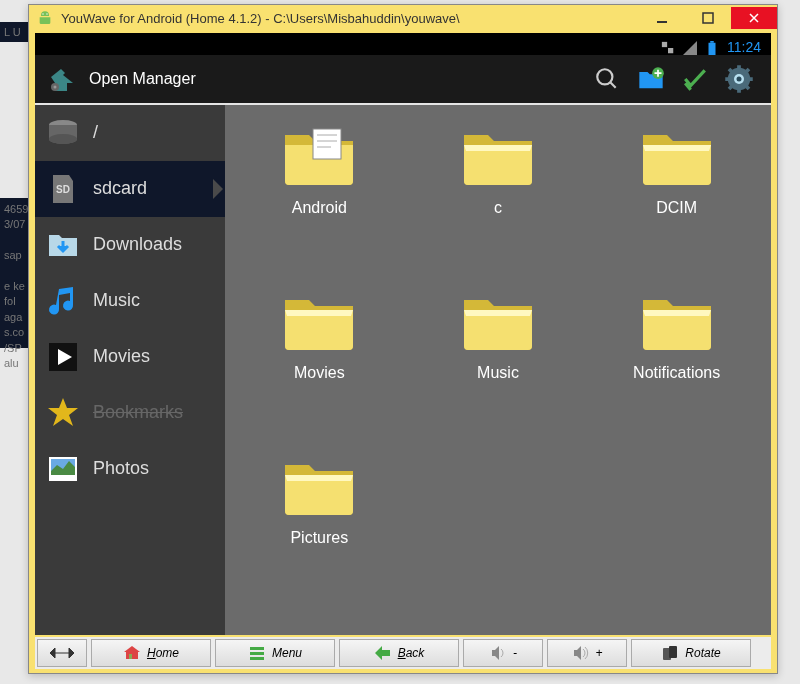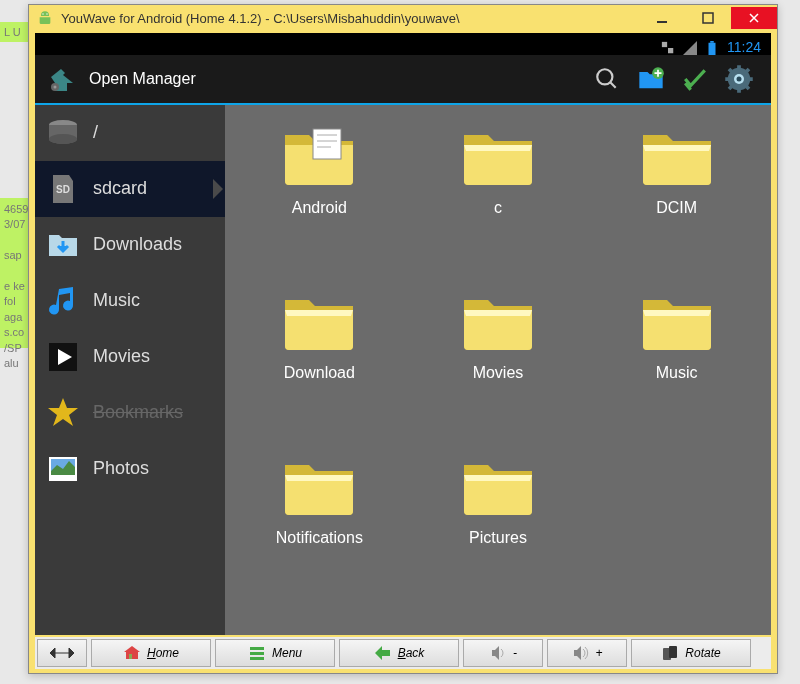--- a/index.html
+++ b/index.html
@@ -1,29 +1,29 @@
 <!DOCTYPE html>
 <html><head>
 <meta charset="utf-8">
 <style>
 * { margin: 0; padding: 0; box-sizing: border-box; font-family: Arial, sans-serif; }
 body { background: #e8e8e8; width: 800px; height: 684px; overflow: hidden; position: relative; }
-.bg-frag { position: absolute; background: #bef264; color: #777; font-size: 11px; padding: 4px; }
+.bg-frag { position: absolute; background: #0f172a; color: #777; font-size: 11px; padding: 4px; }
 .window { position: absolute; left: 28px; top: 4px; width: 750px; height: 670px; background: #f9e170; border: 1px solid #888; box-shadow: 0 2px 8px rgba(0,0,0,0.2); }
 .titlebar { height: 26px; display: flex; align-items: center; padding: 0 0 0 8px; background: #f9e170; }
 .android-icon { width: 16px; height: 16px; margin-right: 8px; }
 .title-text { flex: 1; color: #333; font-size: 13px; }
 .win-controls { display: flex; height: 22px; }
 .win-btn { width: 46px; display: flex; align-items: center; justify-content: center; cursor: pointer; }
 .win-close { background: #e81123; color: #fff; }
 .win-min, .win-max { color: #333; }
 .android-screen { position: absolute; left: 6px; top: 28px; right: 6px; bottom: 38px; background: #000; }
 .statusbar { height: 22px; background: #000; display: flex; justify-content: flex-end; align-items: flex-end; padding: 0 10px; gap: 8px; color: #2196F3; font-size: 14px; }
 .status-icon { width: 14px; height: 14px; }
-.actionbar { height: 50px; background: #1a1a1a; display: flex; align-items: center; padding: 0 12px; border-bottom: 2px solid #0ea5e9; }
+.actionbar { height: 50px; background: #1a1a1a; display: flex; align-items: center; padding: 0 12px; border-bottom: 2px solid #e5e5e5; }
 .app-icon { width: 32px; height: 32px; margin-right: 10px; }
 .app-title { flex: 1; color: #fff; font-size: 16px; }
 .action-icon { width: 40px; height: 40px; display: flex; align-items: center; justify-content: center; cursor: pointer; margin-left: 4px; }
 .content { display: flex; height: calc(100% - 72px); }
 .sidebar { width: 190px; background: #3a3a3a; overflow: hidden; }
 .side-item { display: flex; align-items: center; padding: 10px 10px; color: #ddd; font-size: 18px; cursor: pointer; position: relative; }
 .side-item.active { background: #0f172a; }
 .side-item.active::after { content: ''; position: absolute; right: -8px; top: 50%; margin-top: -10px; border: 10px solid transparent; border-left-color: #4a4a4a; }
 .side-icon { width: 36px; height: 36px; margin-right: 12px; flex-shrink: 0; }
 .side-label { line-height: 1.1; }
@@ -203,28 +203,20 @@
               <path fill="#fff8c0" d="M6 24h68l-2 6H8z"></path>
             </svg>
           <span class="folder-label">DCIM</span>
         </div>
         <div class="folder">
           <svg class="folder-icon" viewBox="0 0 80 68">
               <path fill="#d4b838" d="M6 14h24l6 6h38v40a4 4 0 01-4 4H10a4 4 0 01-4-4z"></path>
               <path fill="#f5e070" d="M6 24h68v36a4 4 0 01-4 4H10a4 4 0 01-4-4z"></path>
               <path fill="#fff8c0" d="M6 24h68l-2 6H8z"></path>
             </svg>
-          <span class="folder-label">Download</span>
-        </div>
-        <div class="folder">
-          <svg class="folder-icon" viewBox="0 0 80 68">
-              <path fill="#d4b838" d="M6 14h24l6 6h38v40a4 4 0 01-4 4H10a4 4 0 01-4-4z"></path>
-              <path fill="#f5e070" d="M6 24h68v36a4 4 0 01-4 4H10a4 4 0 01-4-4z"></path>
-              <path fill="#fff8c0" d="M6 24h68l-2 6H8z"></path>
-            </svg>
           <span class="folder-label">Movies</span>
         </div>
         <div class="folder">
           <svg class="folder-icon" viewBox="0 0 80 68">
               <path fill="#d4b838" d="M6 14h24l6 6h38v40a4 4 0 01-4 4H10a4 4 0 01-4-4z"></path>
               <path fill="#f5e070" d="M6 24h68v36a4 4 0 01-4 4H10a4 4 0 01-4-4z"></path>
               <path fill="#fff8c0" d="M6 24h68l-2 6H8z"></path>
             </svg>
           <span class="folder-label">Music</span>
         </div>

